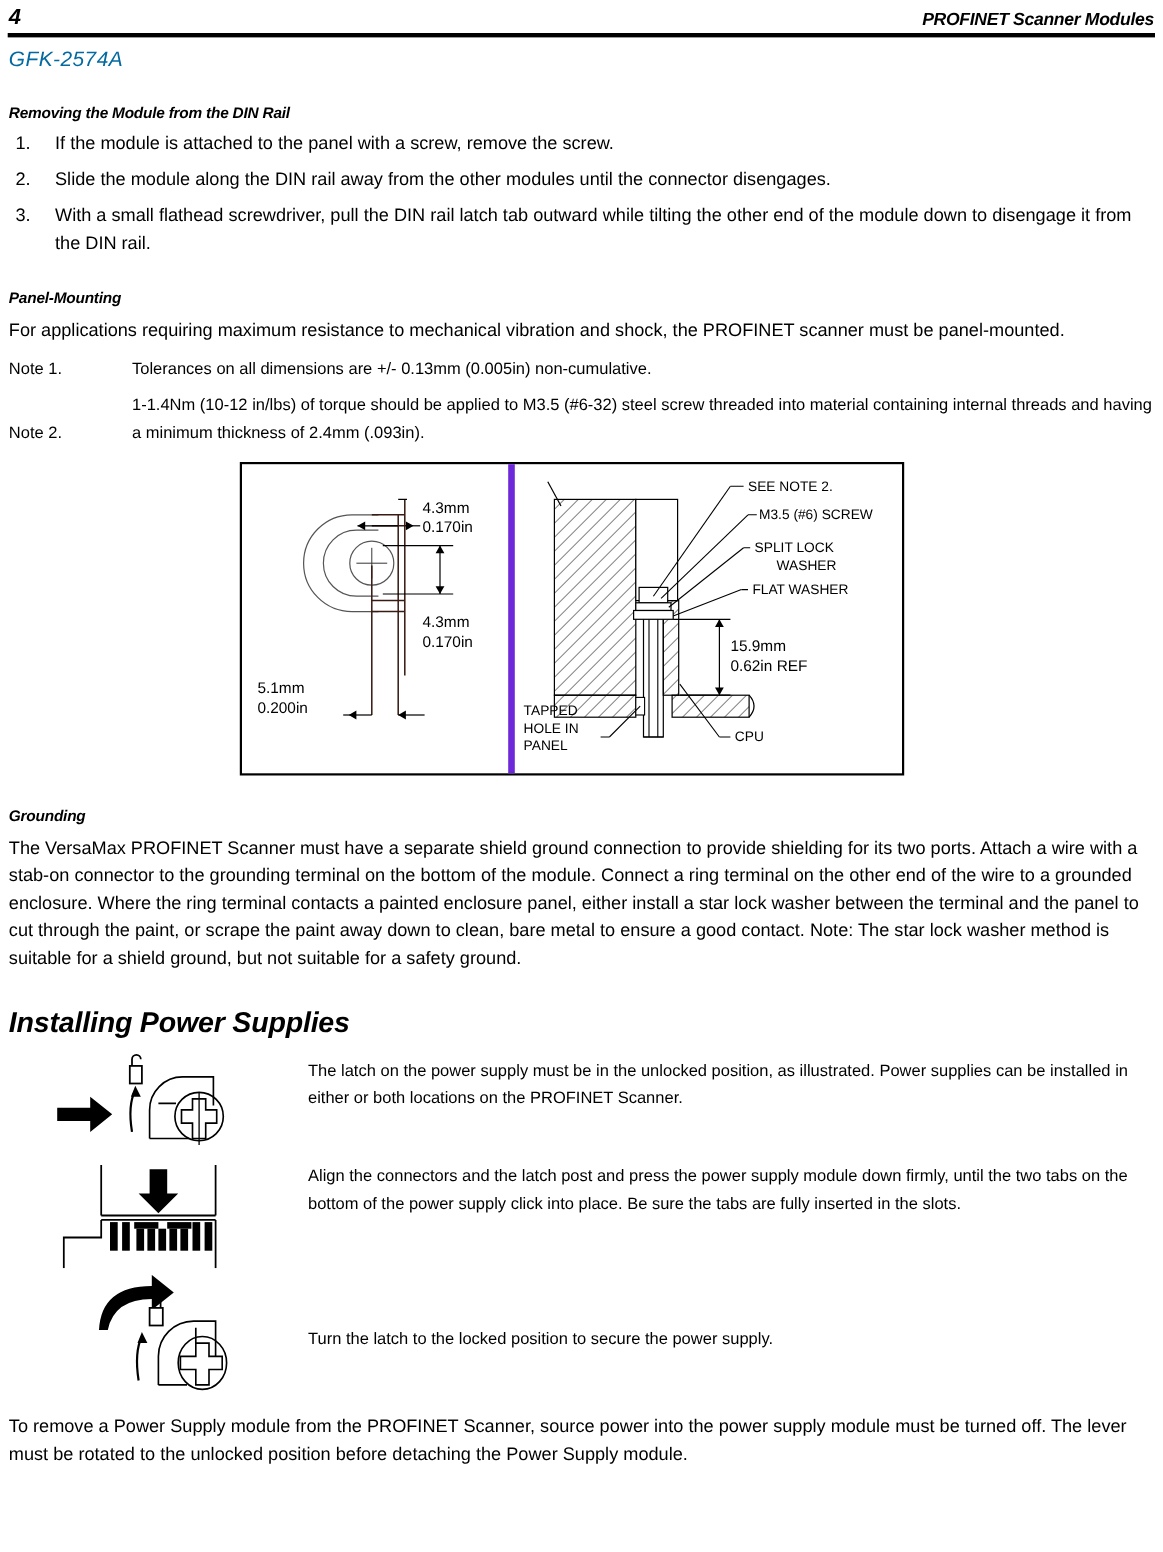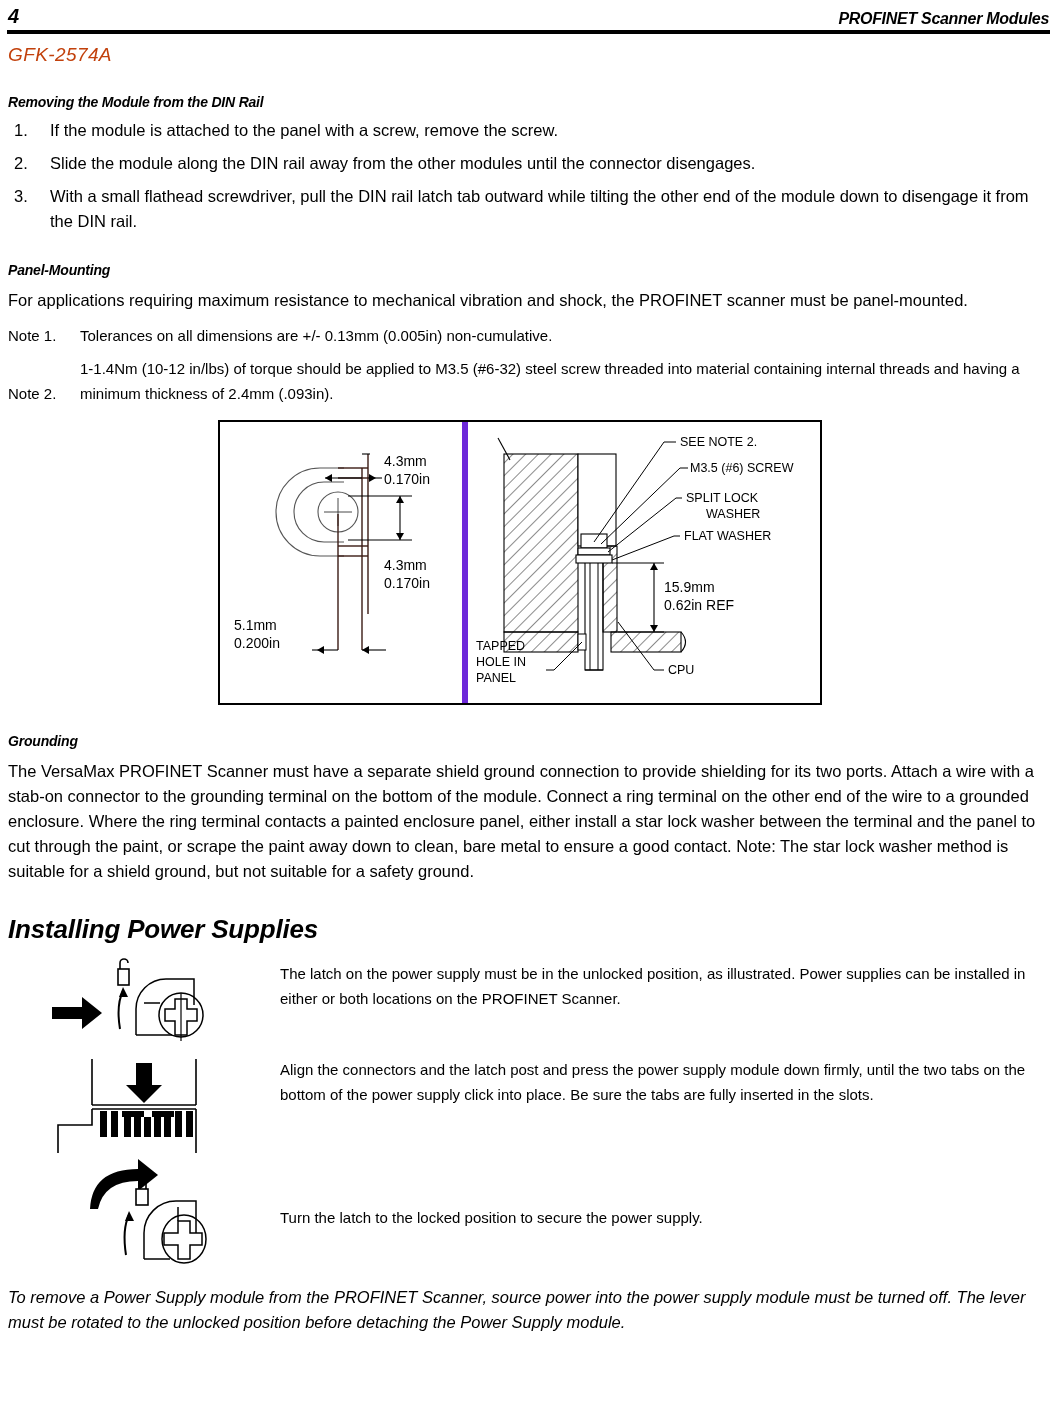--- a/index.html
+++ b/index.html
@@ -46,21 +46,21 @@
   }
   .header-rule {
     border-top: 4px solid #000;
     margin: 0 7px 0 7px;
   }
   .doc-id {
     font-size: 19px;
     font-style: italic;
     letter-spacing: 0.4px;
     padding: 10px 0 0 8px;
-    color: #c2410c;
+    color: #0369a1;
   }
 
   
   .content {
     padding: 0 8px 0 8px;
   }
   h2.section-head {
     font-size: 14px;
     font-weight: bold;
     font-style: italic;
@@ -107,20 +107,21 @@
     line-height: 25px;
     margin-bottom: 8px;
     align-items: flex-end;
   }
   .note-row .note-label {
     width: 72px;
     flex: 0 0 72px;
   }
   .note-row .note-body {
     flex: 1 1 auto;
+    margin-left: 40px;
   }
   .note-row.bold-label .note-label {
     font-weight: bold;
     width: 75px;
     flex: 0 0 75px;
   }
   .ital { font-style: italic; }
 
   
   .drawing-wrap {
@@ -180,21 +181,20 @@
     padding-top: 6px;
     padding-right: 10px;
   }
   .illus-text.mid { padding-top: 4px; }
   .illus-text.low { padding-top: 46px; }
 
   .final-para {
     font-size: 16.5px;
     line-height: 25px;
     margin: 18px 0 0 0;
-    font-style: italic;
   }
 </style>
 </head>
 <body>
 
 <div class="page">
 
   <div class="page-header">
     <div class="header-folio">4</div>
     <div class="header-title">PROFINET Scanner Modules</div>

